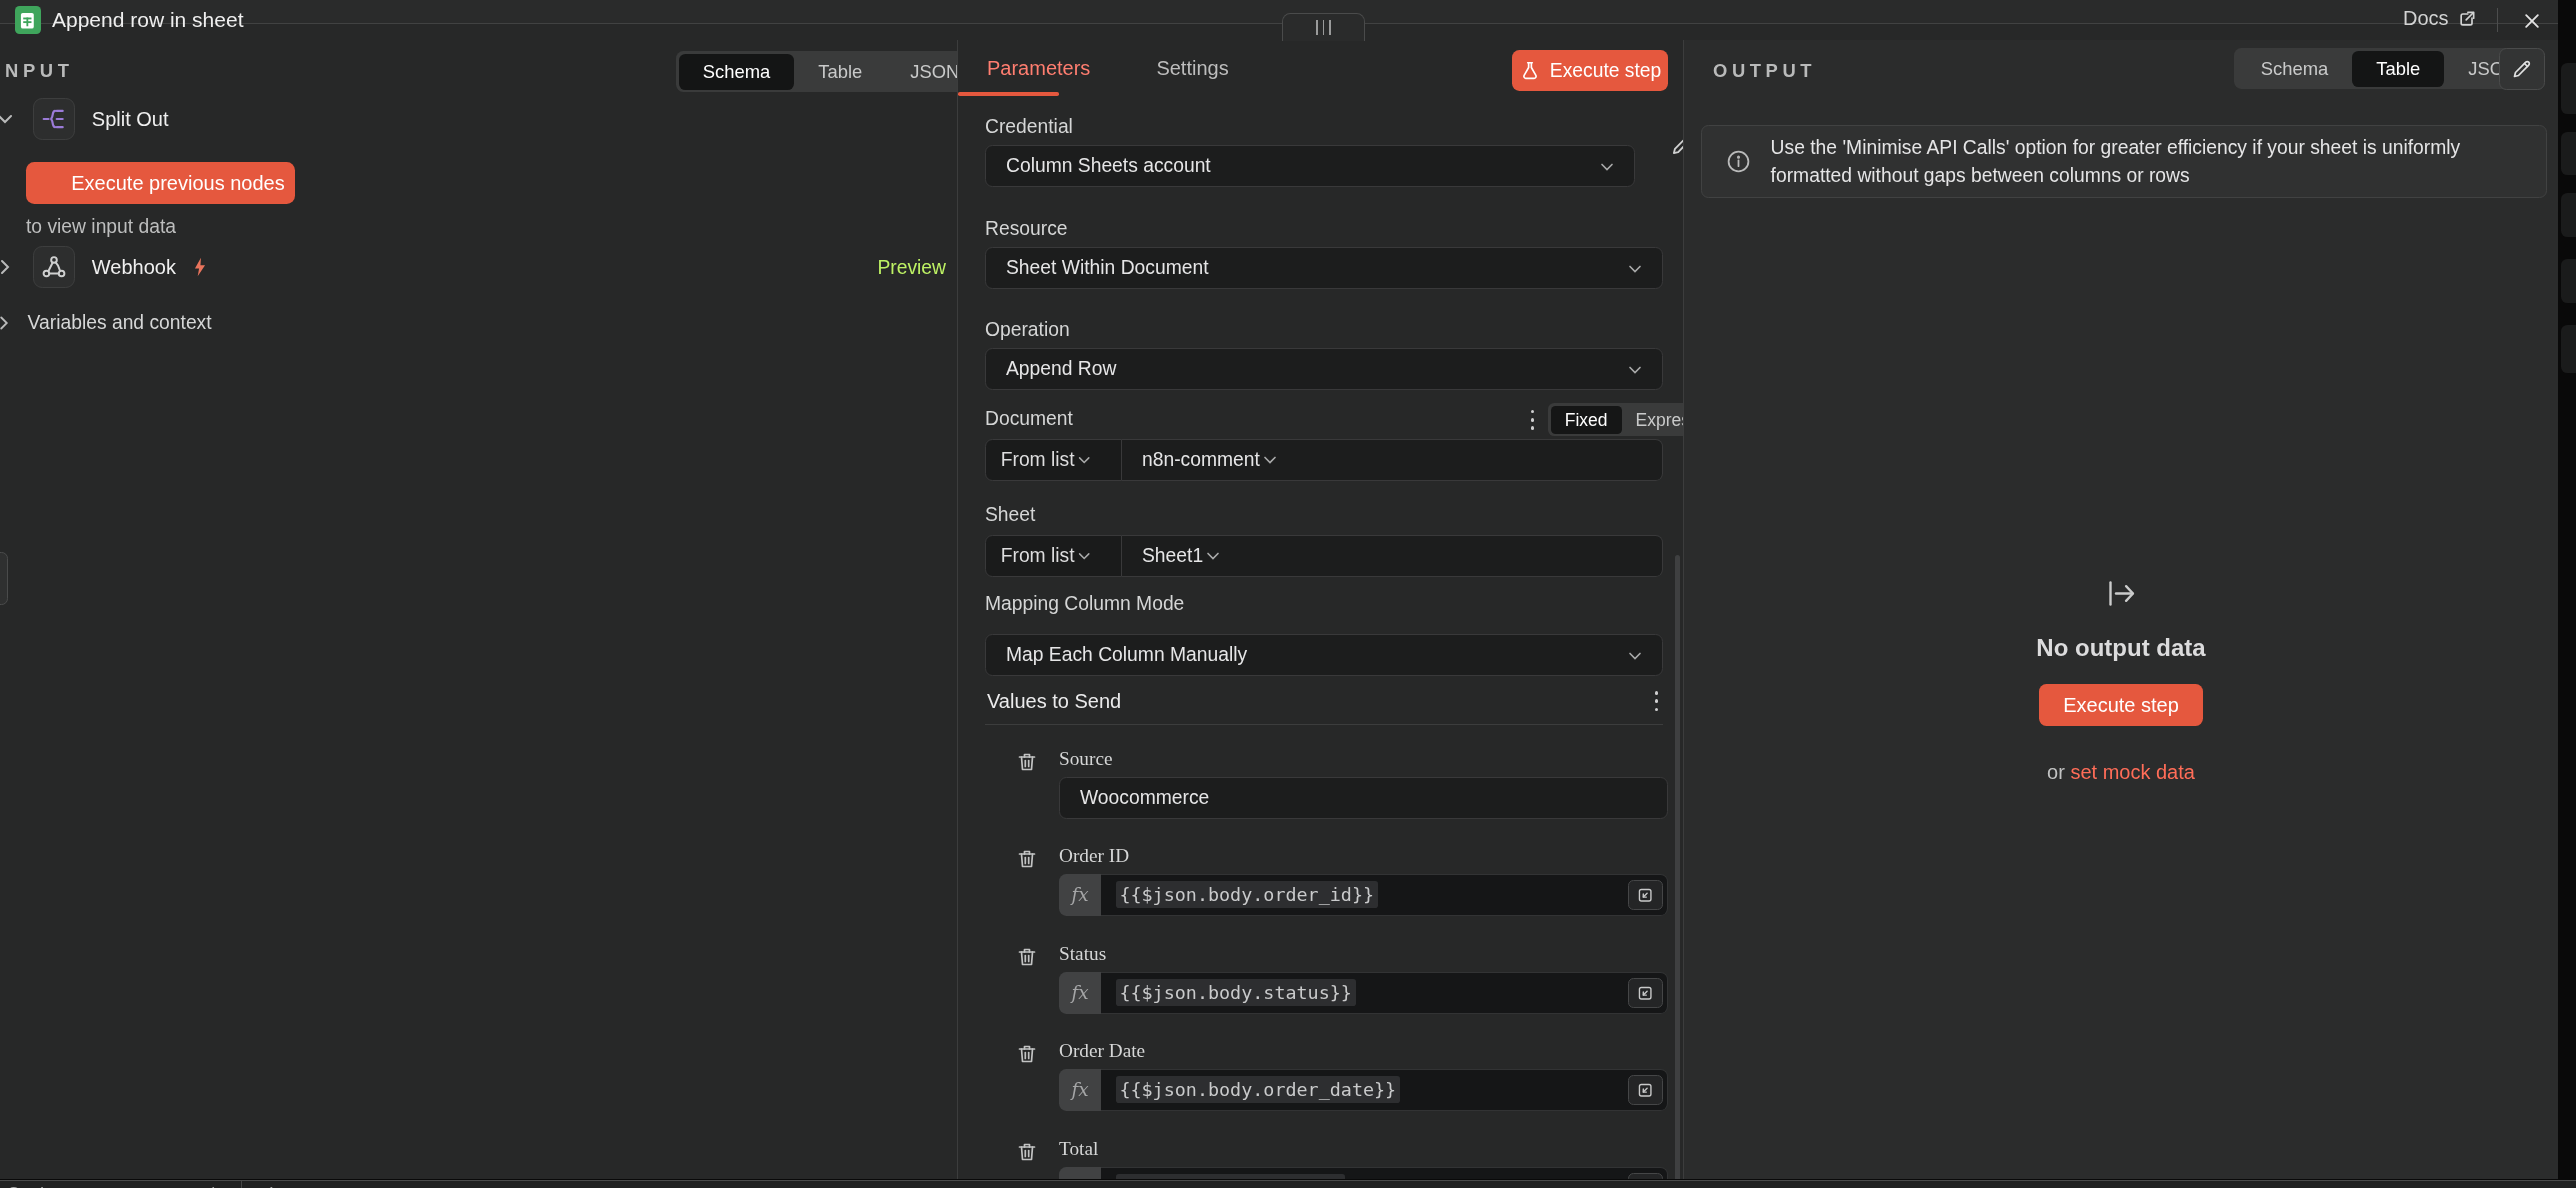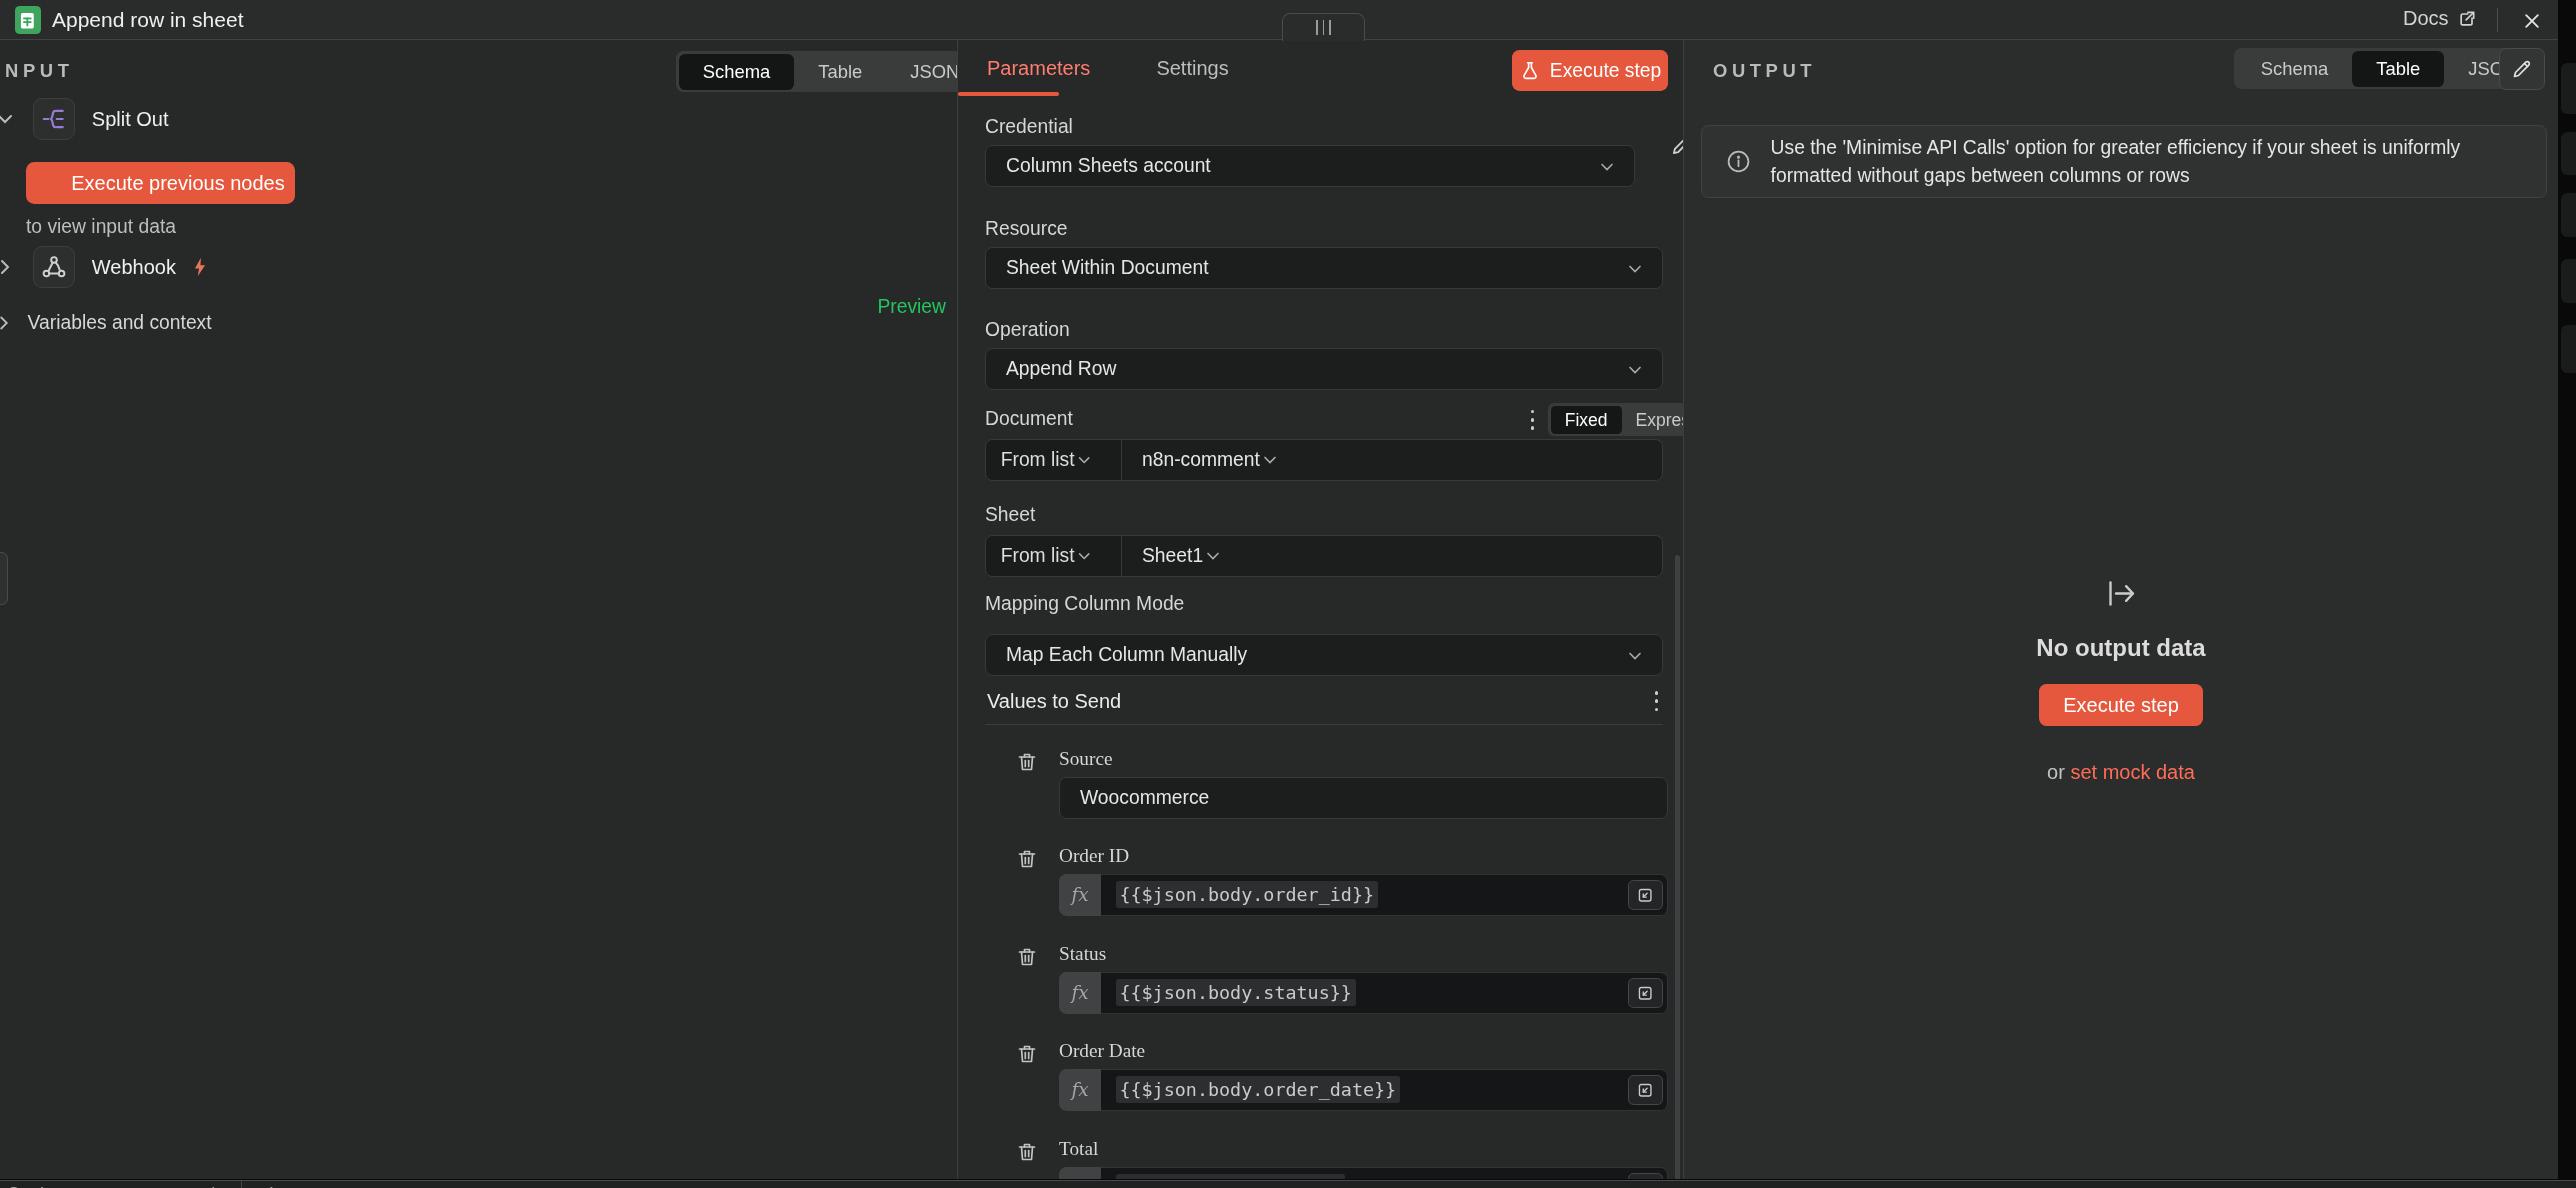--- a/index.html
+++ b/index.html
@@ -4,21 +4,21 @@
 <style>
   * { margin:0; padding:0; box-sizing:border-box; }
   html,body { width:2576px; height:1189px; overflow:hidden; background:#090909;
               font-family:"Liberation Sans", sans-serif; -webkit-font-smoothing:antialiased; }
   .abs { position:absolute; }
 
   
   .modal { position:absolute; left:0; top:0; width:2558px; height:1179px; background:#272828; }
 
   
-  .topbar { position:absolute; left:0; top:0; width:2558px; height:40px; background:#2a2b2b;
+  .topbar { position:absolute; left:0; top:0; width:2558px; height:24px; background:#2a2b2b;
             border-bottom:0.9px solid #414242;padding-left:24px; }
   .sheets-badge { position:absolute; left:14.7px; top:6.4px; width:26px; height:28px; background:#3fa55c;
                   border-radius:4.6px; display:flex; align-items:center; justify-content:center; }
   .ndv-title { position:absolute; left:52px; top:8.3px; font-size:21px; color:#efefef; }
   .docs-wrap { position:absolute; left:2403px; top:7.4px; display:flex; align-items:center; gap:8.3px;
                color:#d2d3d3; font-size:20px; cursor:pointer; }
   .tb-divider { position:absolute; left:2497px; top:8.3px; width:0.9px; height:24px; background:#4c4d4d; }
   .close-btn { position:absolute; left:2519px; top:8.3px; width:26px; height:26px; display:flex;
                align-items:center; justify-content:center; }
   .drag-tab { position:absolute; left:1282px; top:13px; width:83px; height:28px; background:#2a2b2b;
@@ -45,21 +45,21 @@
   .in-label { position:absolute; left:-4.6px; top:20px; }
   .in-pill { position:absolute; left:676px; top:11px; }
   .node-row { position:absolute; display:flex; align-items:center; }
   .chev { color:#b9baba; }
   .node-iconbox { width:42px; height:42px; background:#2d2e2e; border:0.9px solid #3d3e3e; border-radius:9.2px;
                   display:flex; align-items:center; justify-content:center; }
   .node-label { font-size:20px; color:#f0f0f0; margin-left:16.6px; }
   .exec-prev { position:absolute; left:26px; top:122px; width:269px; height:42px; background:#e5583e;
                border:none; border-radius:8.3px; color:#fff; font-size:20px; font-family:inherit; cursor:pointer;padding-left:35px; }
   .in-hint { position:absolute; left:26px; top:176px; font-size:19.3px; color:#bdbebe; }
-  .preview-lnk { position:absolute; right:11px; top:217px; font-size:19.3px; color:#22c55e; cursor:pointer;margin-top:39px; }
+  .preview-lnk { position:absolute; right:11px; top:217px; font-size:19.3px; color:#bef264; cursor:pointer; }
   .vars-row { position:absolute; left:0; top:272px; display:flex; align-items:center; }
   .vars-label { font-size:19.3px; color:#d6d7d7; margin-left:13px; }
   .edge-handle { position:absolute; left:-5.5px; top:512px; width:13px; height:53px; background:#2f3030;
                  border:0.9px solid #4a4b4b; border-radius:0 6.4px 6.4px 0; }
 
   
   .p-tabs { position:absolute; left:29px; top:0; height:57px; display:flex; align-items:center; gap:66px; }
   .p-tab { font-size:20px; color:#bdbdbd; cursor:pointer; }
   .p-tab.active { color:#ff7e70; }
   .p-underline { position:absolute; left:0; top:52px; width:101px; height:3.7px; background:#e5583e; border-radius:1.8px; }

